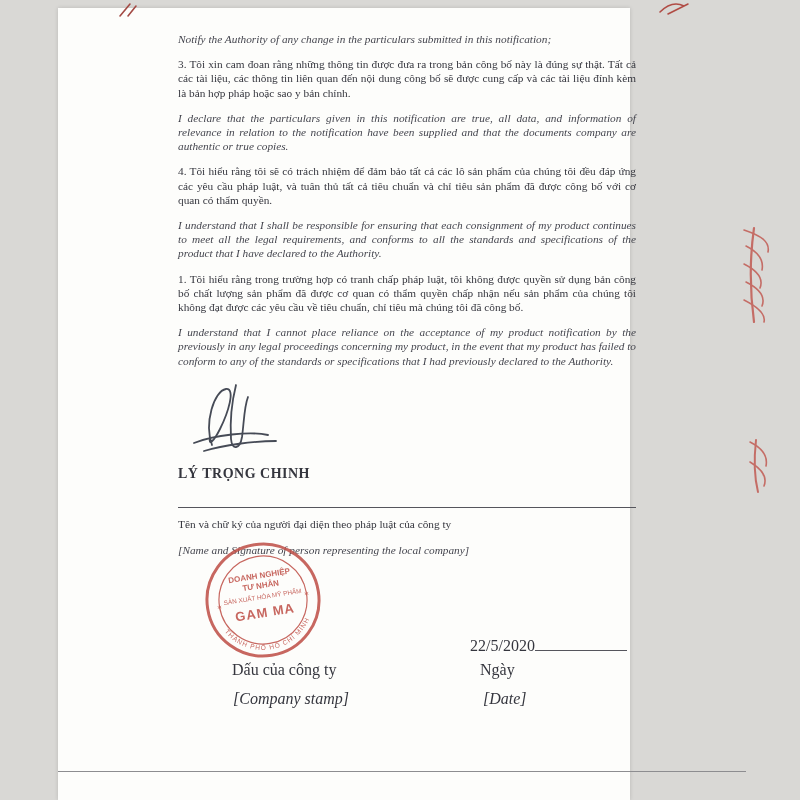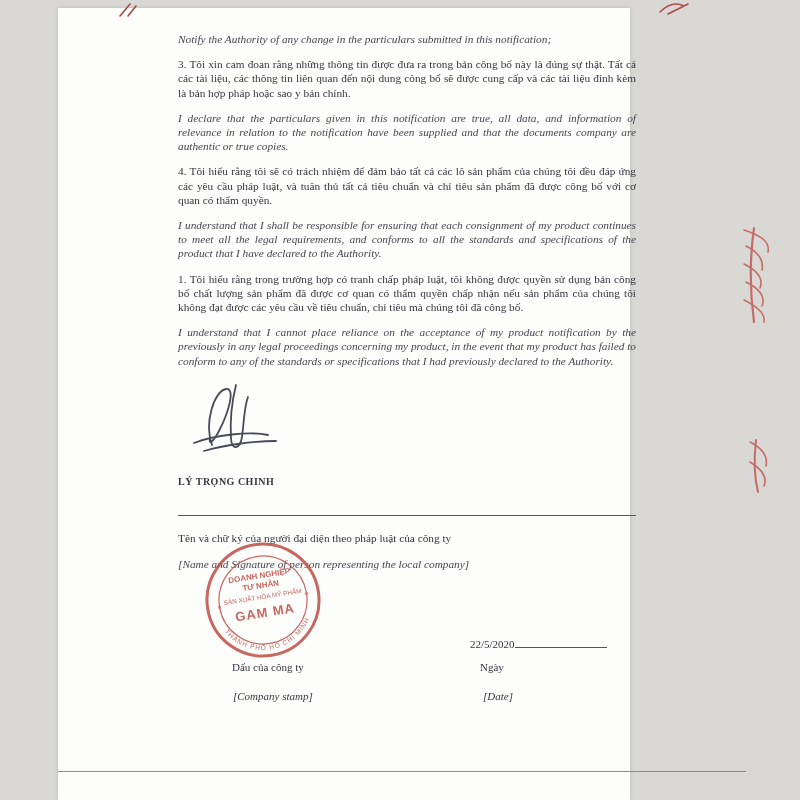--- a/index.html
+++ b/index.html
@@ -13,29 +13,29 @@
     background:#fdfdfb;box-shadow:0 0 4px rgba(0,0,0,.15);
   }
   .content{
     position:absolute;left:120px;top:24px;width:458px;
     color:#35363e;font-size:11.3px;line-height:14.2px;
   }
   .para{text-align:justify;margin:0 0 11px 0;}
   .it{font-style:italic;color:#45464f;}
   .sig-area{position:relative;height:86px;}
   .signature-svg{position:absolute;left:6px;top:0;}
-  .name{font-weight:bold;letter-spacing:.5px;font-size:10px;margin-top:10px;}
+  .name{font-weight:bold;letter-spacing:.5px;font-size:14px;margin-top:2px;}
   .sig-rule{border-bottom:1.2px solid #55555c;width:100%;margin-top:26px;height:0;}
-  .rep-vi{margin-top:15px;}
+  .rep-vi{margin-top:9px;}
   .rep-en{margin-top:12px;}
   
   .stamp-wrap{position:absolute;left:145px;top:532px;width:120px;height:120px;
     transform:rotate(-9deg);opacity:.88;}
   .stamp-wrap text{font-family:"Liberation Sans", sans-serif;fill:#c0534b;}
-  .abs-label{position:absolute;color:#35363e;font-size:11px;white-space:nowrap;font-family:Liberation Serif, serif;}
+  .abs-label{position:absolute;color:#35363e;font-size:16px;white-space:nowrap;font-family:Liberation Serif, serif;}
   .date-underline{display:inline-block;width:92px;border-bottom:1px solid #55555c;height:10px;}
   .bottom-line{position:absolute;left:0;top:763px;width:688px;border-top:1.5px solid #8d8d90;}
   
   .seal-frag{position:absolute;overflow:hidden;opacity:.8;}
   .scan-mark{position:absolute;}
 </style>
 </head>
 <body>
 
 <div class="page">

